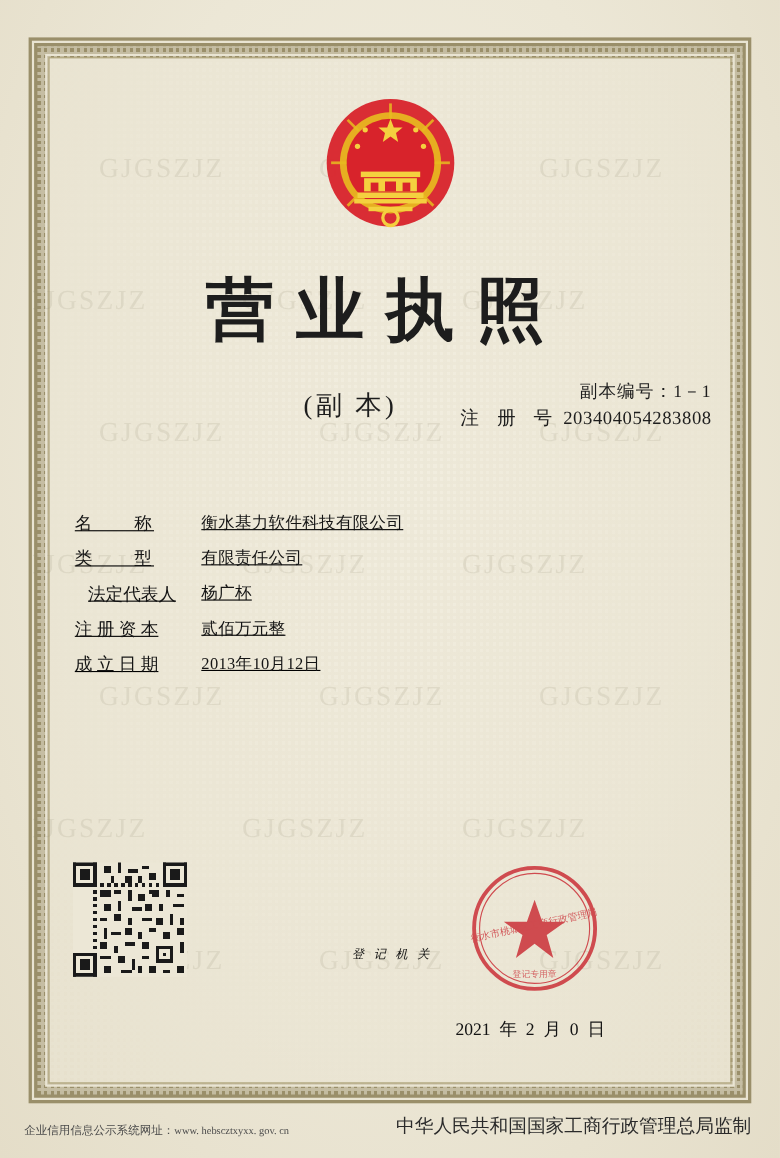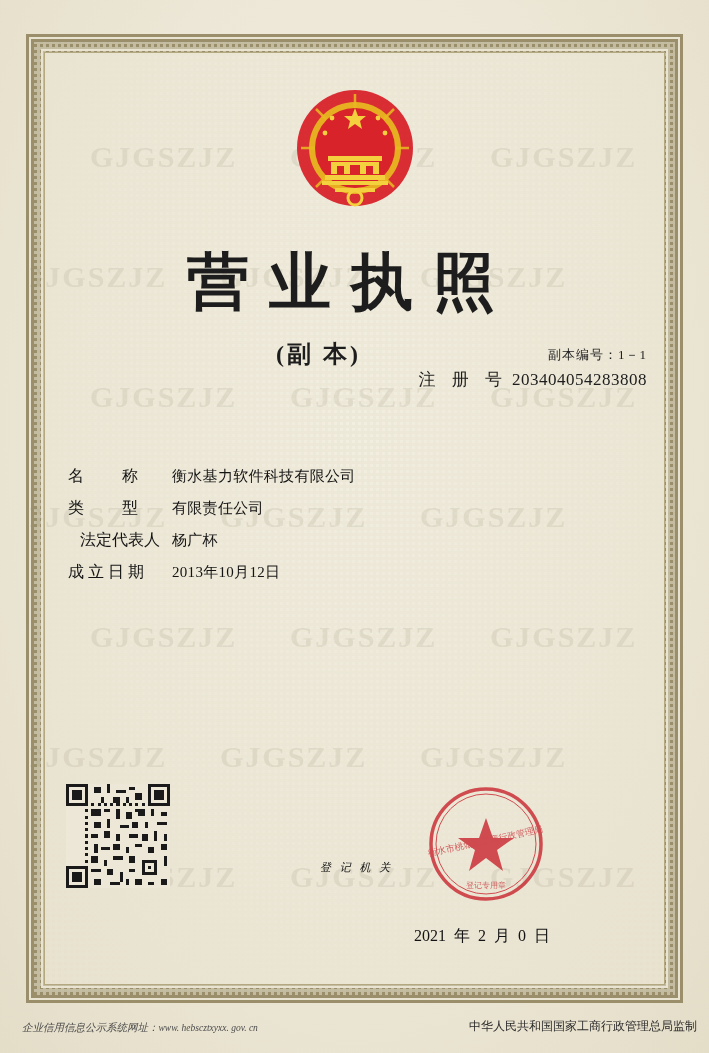--- a/index.html
+++ b/index.html
@@ -54,22 +54,22 @@
   
   .watermark-layer {
     position: absolute;
     left: 30px; top: 40px; right: 30px; bottom: 55px;
     overflow: hidden;
     pointer-events: none;
   }
   .wm {
     position: absolute;
     font-family: "Liberation Serif", serif;
-    font-size: 30px;
-    font-weight: bold;
+    font-size: 25px;
+    font-weight: normal;
     letter-spacing: 2px;
     color: rgba(150,145,120,0.16);
     white-space: nowrap;
   }
 
   
   .emblem-wrap {
     position: absolute;
     left: 50%;
     transform: translateX(-50%);
@@ -92,36 +92,36 @@
     text-align: center;
     font-family: "Liberation Serif", serif;
     font-size: 62px;
     font-weight: bold;
     letter-spacing: 20px;
     text-indent: 20px;
     color: #1d1d1d;
   }
   .subtitle {
     position: absolute;
-    top: 338px;
+    top: 352px;
     left: 0;
     width: 637px;
     text-align: center;
     font-size: 24px;
-    font-weight: bold;
+    font-weight: normal;
     letter-spacing: 3px;
     color: #1d1d1d;
   }
 
   
   .copy-no {
     position: absolute;
     right: 62px;
     top: 346px;
-    font-size: 13px;
+    font-size: 16px;
     color: #1d1d1d;
     letter-spacing: 1px;
   }
   .reg-no-row {
     position: absolute;
     right: 62px;
     top: 368px;
     font-size: 17px;
     color: #1d1d1d;
     white-space: nowrap;
@@ -133,35 +133,37 @@
   .fields {
     position: absolute;
     left: 68px;
     top: 466px;
     width: 560px;
   }
   .field-row {
     display: flex;
     align-items: flex-start;
     margin-bottom: 11px;
+    text-decoration: underline;
   }
   .field-label {
     width: 104px;
     flex: 0 0 104px;
     font-size: 16px;
     color: #141414;
     font-weight: normal;
   }
   .lbl-4 { letter-spacing: 2px; }
   .lbl-5 { letter-spacing: 0px; }
   .field-value {
     font-size: 15px;
     color: #141414;
     line-height: 1.35;
     letter-spacing: 0.3px;
+    margin-left: 11px;
   }
   .gap-before { margin-top: 11px; text-align: center; }
   .scope-value {
     font-size: 14px;
     line-height: 1.5;
     max-width: 420px;
   }
 
   
   .qr {
@@ -202,28 +204,27 @@
   .date-line span { margin: 0 4px; }
 
   
   .footer-left {
     position: absolute;
     left: 22px;
     bottom: 18px;
     font-size: 10.5px;
     color: #4b4b4b;
     white-space: nowrap;
-    font-style: italic;
   }
   .footer-left .url { font-size: 9.5px; letter-spacing: 0; }
   .footer-right {
     position: absolute;
-    right: 12px;
+    right: 26px;
     bottom: 18px;
-    font-size: 12px;
+    font-size: 17px;
     color: #2b2b2b;
     white-space: nowrap;
     text-align: center;
   }
 </style>
 </head>
 <body>
 
 <div id="license-page">
 
@@ -326,20 +327,24 @@
       <div class="field-label lbl-4">类　　型</div>
       <div class="field-value">有限责任公司</div>
     </div>
 
 
     <div class="field-row gap-before">
       <div class="field-label lbl-5">法定代表人</div>
       <div class="field-value">杨广杯</div>
     </div>
 
+    <div class="field-row">
+      <div class="field-label lbl-5">注 册 资 本</div>
+      <div class="field-value">贰佰万元整</div>
+    </div>
 
     <div class="field-row">
       <div class="field-label lbl-5">成 立 日 期</div>
       <div class="field-value">2013年10月12日</div>
     </div>
 
 
 
   </div>
 

